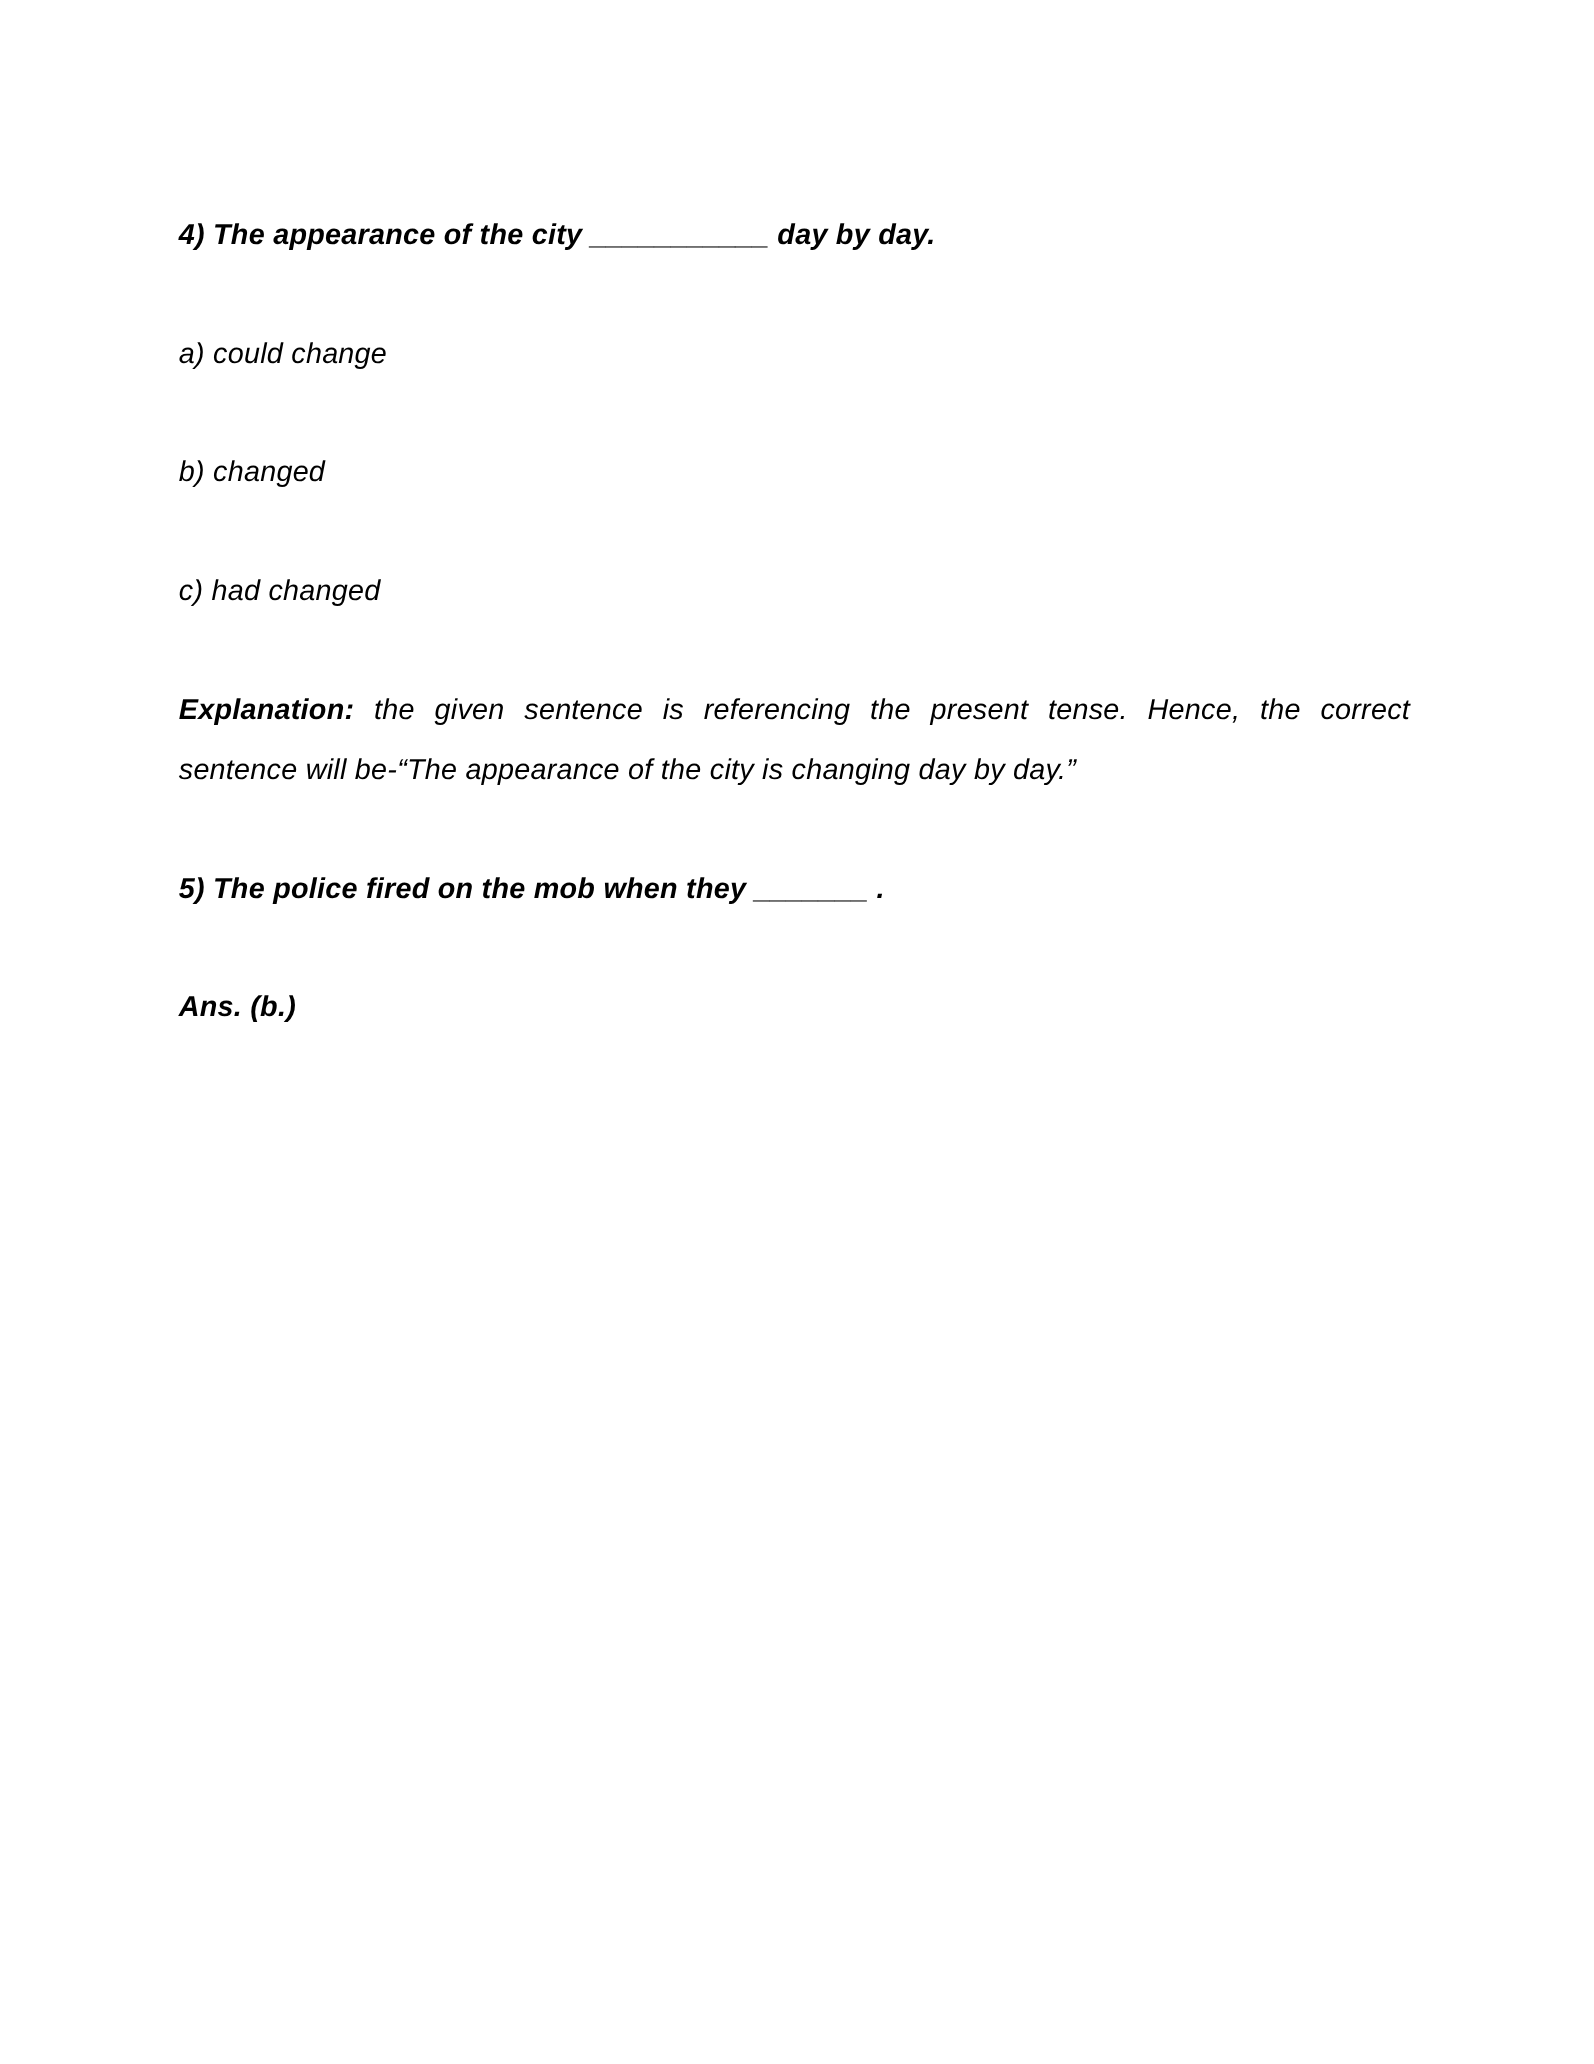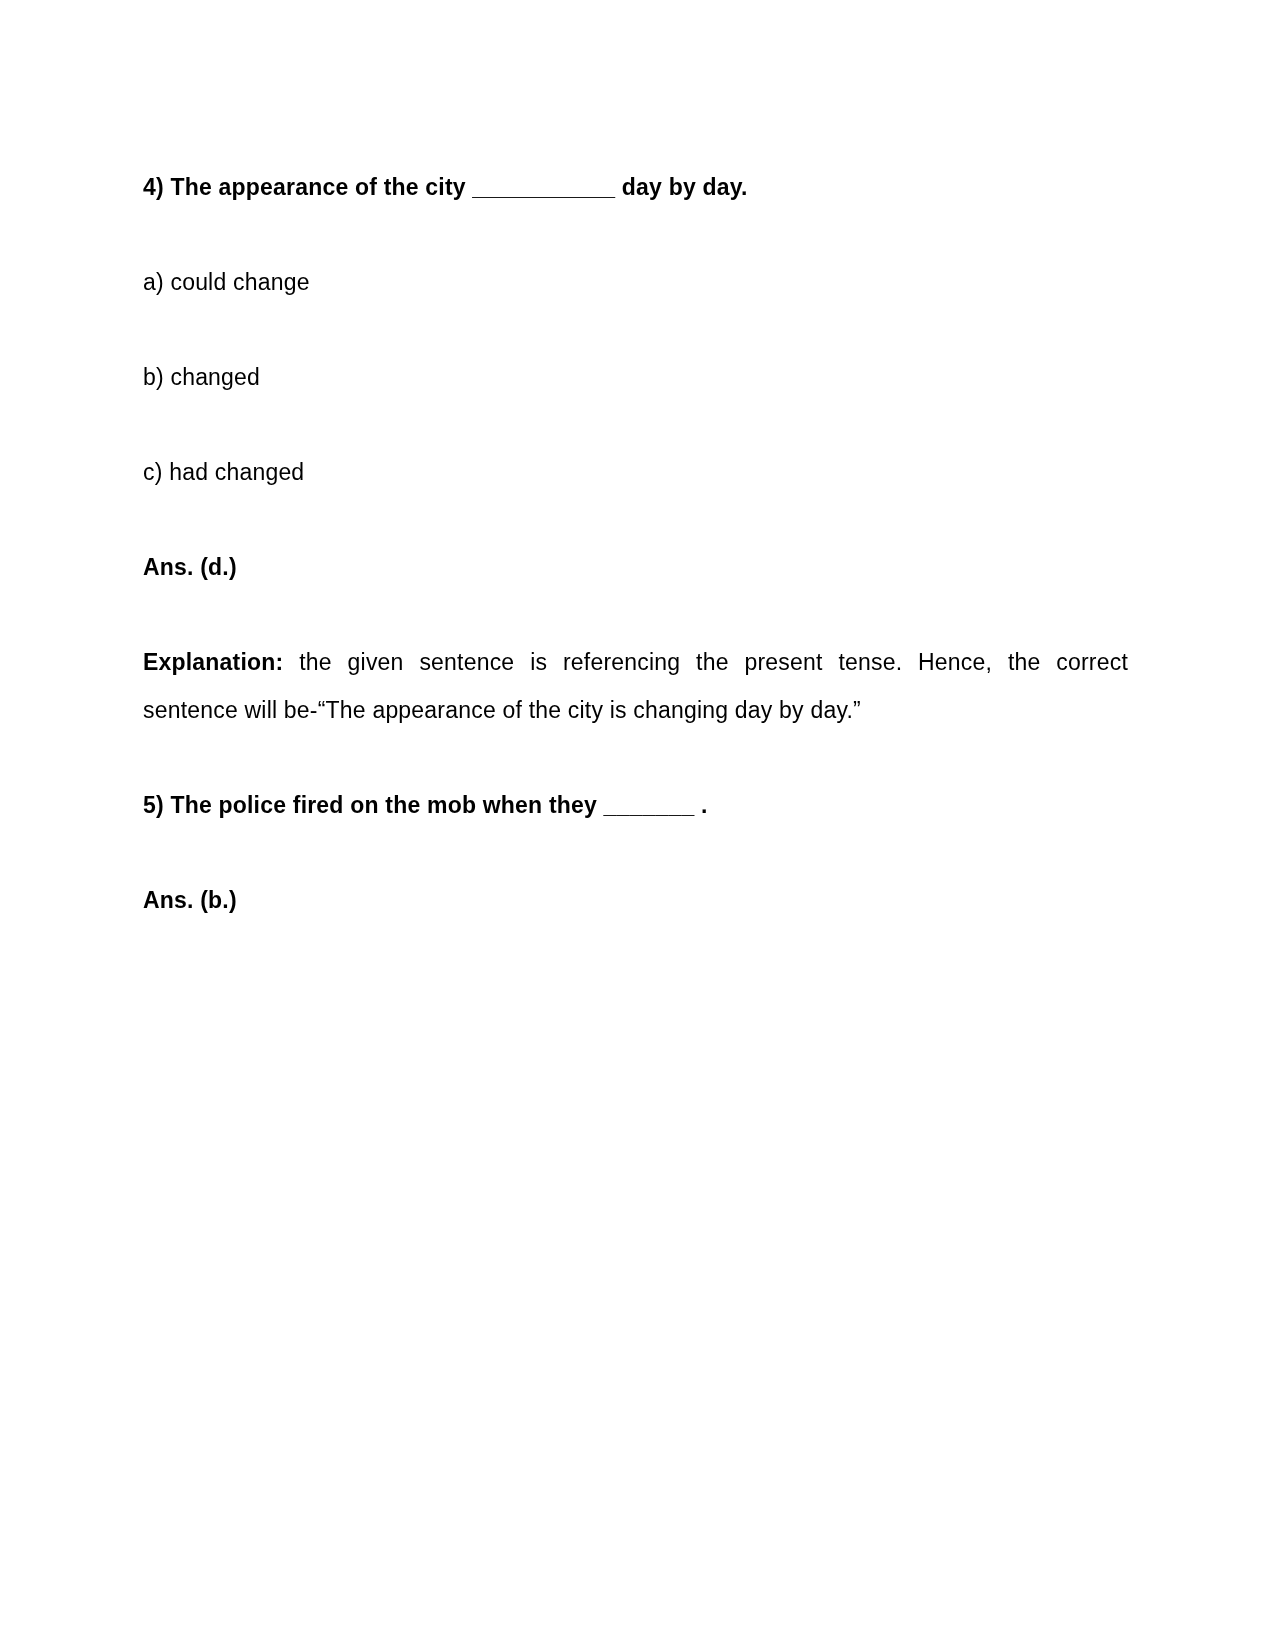--- a/index.html
+++ b/index.html
@@ -13,20 +13,21 @@
     font-family: "Liberation Sans", sans-serif;
     color: #000000;
     overflow: hidden;
   }
   .page {
     box-sizing: border-box;
     width: 1275px;
     height: 1651px;
     padding: 163px 147px 40px 143px;
     background: #ffffff;
+    font-style: italic;
   }
   .para {
     margin: 0 0 47px 0;
     font-size: 23px;
     line-height: 48px;
     letter-spacing: 0.2px;
     white-space: normal;
   }
   .bold {
     font-weight: bold;
@@ -42,21 +43,20 @@
 
   <p class="para bold">4) The appearance of the city ___________ day by day.</p>
 
   <p class="para">a) could change</p>
 
   <p class="para">b) changed</p>
 
   <p class="para">c) had changed</p>
 
 
-  <p class="para bold">Ans. (d.)</p>
 
   <p class="para expl"><span class="bold">Explanation:</span><span> the given sentence is referencing the present tense. Hence, the correct sentence will be-“The appearance of the city is changing day by day.”</span></p>
 
   <p class="para bold">5) The police fired on the mob when they _______ .</p>
 
 
 
 
 
   <p class="para bold">Ans. (b.)</p>

